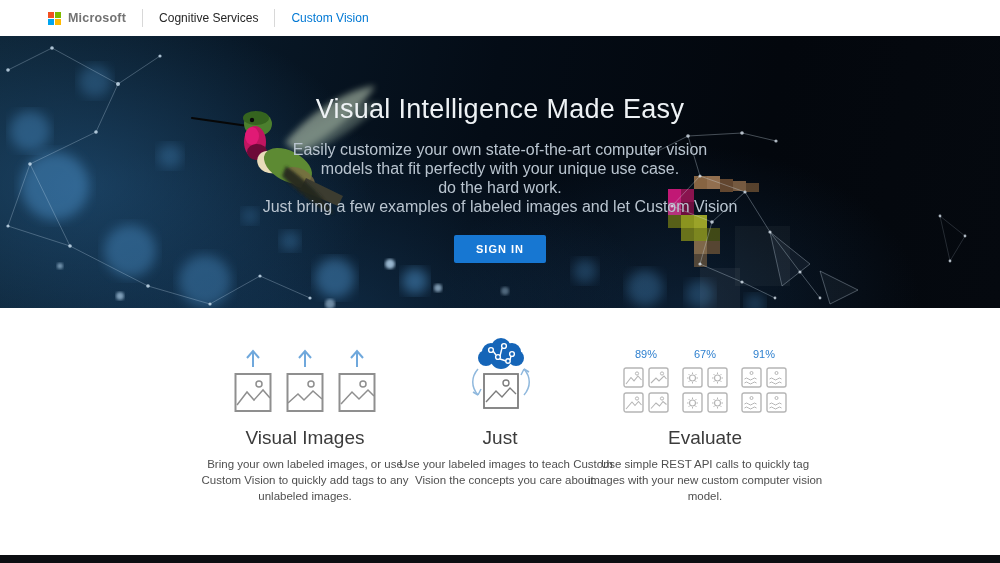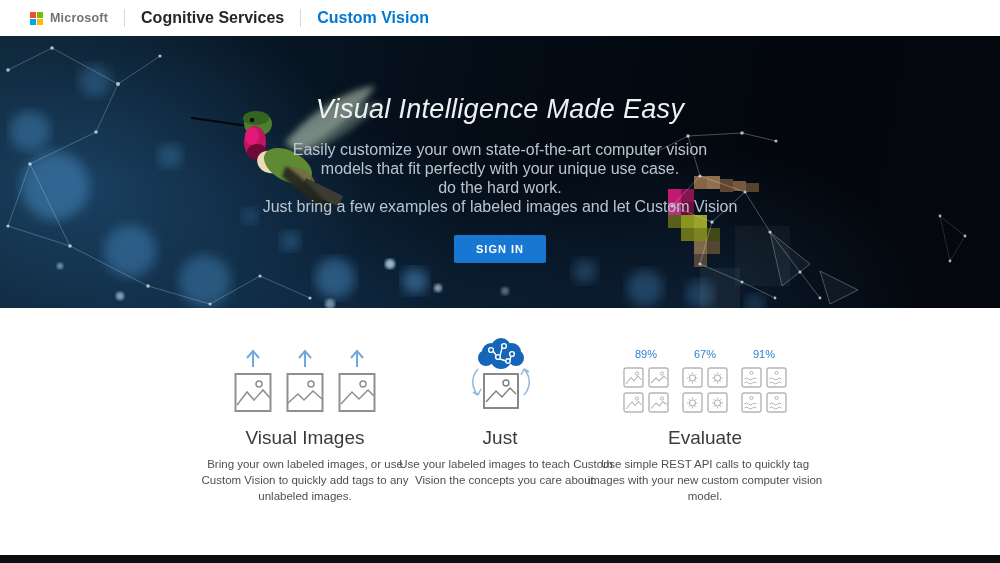--- a/index.html
+++ b/index.html
@@ -1,47 +1,47 @@
 <!DOCTYPE html>
 <html><head>
 <meta charset="utf-8">
 <style>
   * { margin:0; padding:0; box-sizing:border-box; }
   html,body { width:1000px; height:563px; overflow:hidden; background:#fff;
     font-family:"Liberation Sans", sans-serif; }
 
   
   .nav { height:36px; background:#fff; display:flex; align-items:center;
-    padding-left:30px; position:relative; z-index:5; }
+    padding-left:48px; position:relative; z-index:5; }
   .ms-logo { display:grid; grid-template-columns:6px 6px; grid-template-rows:6px 6px;
     gap:1px; margin-right:7px; }
   .ms-logo i { display:block; }
   .ms-logo i:nth-child(1){ background:#f25022; }
   .ms-logo i:nth-child(2){ background:#7fba00; }
   .ms-logo i:nth-child(3){ background:#00a4ef; }
   .ms-logo i:nth-child(4){ background:#ffb900; }
   .brand { font-size:12.5px; color:#737373; font-weight:600; letter-spacing:.2px; }
   .vdiv { width:1px; height:18px; background:#d8d8d8; margin:0 16px; }
-  .nav a { text-decoration:none; font-size:16px; font-weight:700; }
+  .nav a { text-decoration:none; font-size:12px; font-weight:400; }
   .nav a.cs { color:#262626; }
   .nav a.cv { color:#0078d4; }
 
   
   .hero { position:relative; height:272px; overflow:hidden;
     background:
       radial-gradient(420px 260px at 8% 55%, rgba(38,92,138,.55), rgba(10,30,50,0) 70%),
       radial-gradient(520px 300px at 30% 112%, rgba(30,80,125,.45), rgba(10,30,50,0) 70%),
       radial-gradient(320px 210px at 68% 98%, rgba(25,65,105,.38), rgba(8,20,35,0) 75%),
       linear-gradient(100deg,#0d2334 0%,#081827 22%,#040c16 48%,#03070d 75%,#05090f 100%);
   }
   .hero svg.art { position:absolute; inset:0; }
   .hero-content { position:absolute; left:0; right:0; top:0; text-align:center;
     color:#fff; z-index:3; }
   .hero-title { margin-top:58px; font-size:27px; font-weight:300; color:#eef2f5;
-    letter-spacing:.3px;font-style:italic; }
+    letter-spacing:.3px; }
   .hero-sub { margin-top:15px; font-size:16px; line-height:19px; color:#b9c4cf;
     font-weight:400; }
   .signin { margin-top:19px; display:inline-block; background:#1777d2; color:#fff;
     border:none; font-size:11px; font-weight:700; letter-spacing:1px;
     padding:8px 22px; border-radius:2px; cursor:pointer;
     font-family:"Liberation Sans", sans-serif; }
 
   
   .features { position:relative; height:247px; background:#fff; }
   .col { position:absolute; top:27px; text-align:center; }

